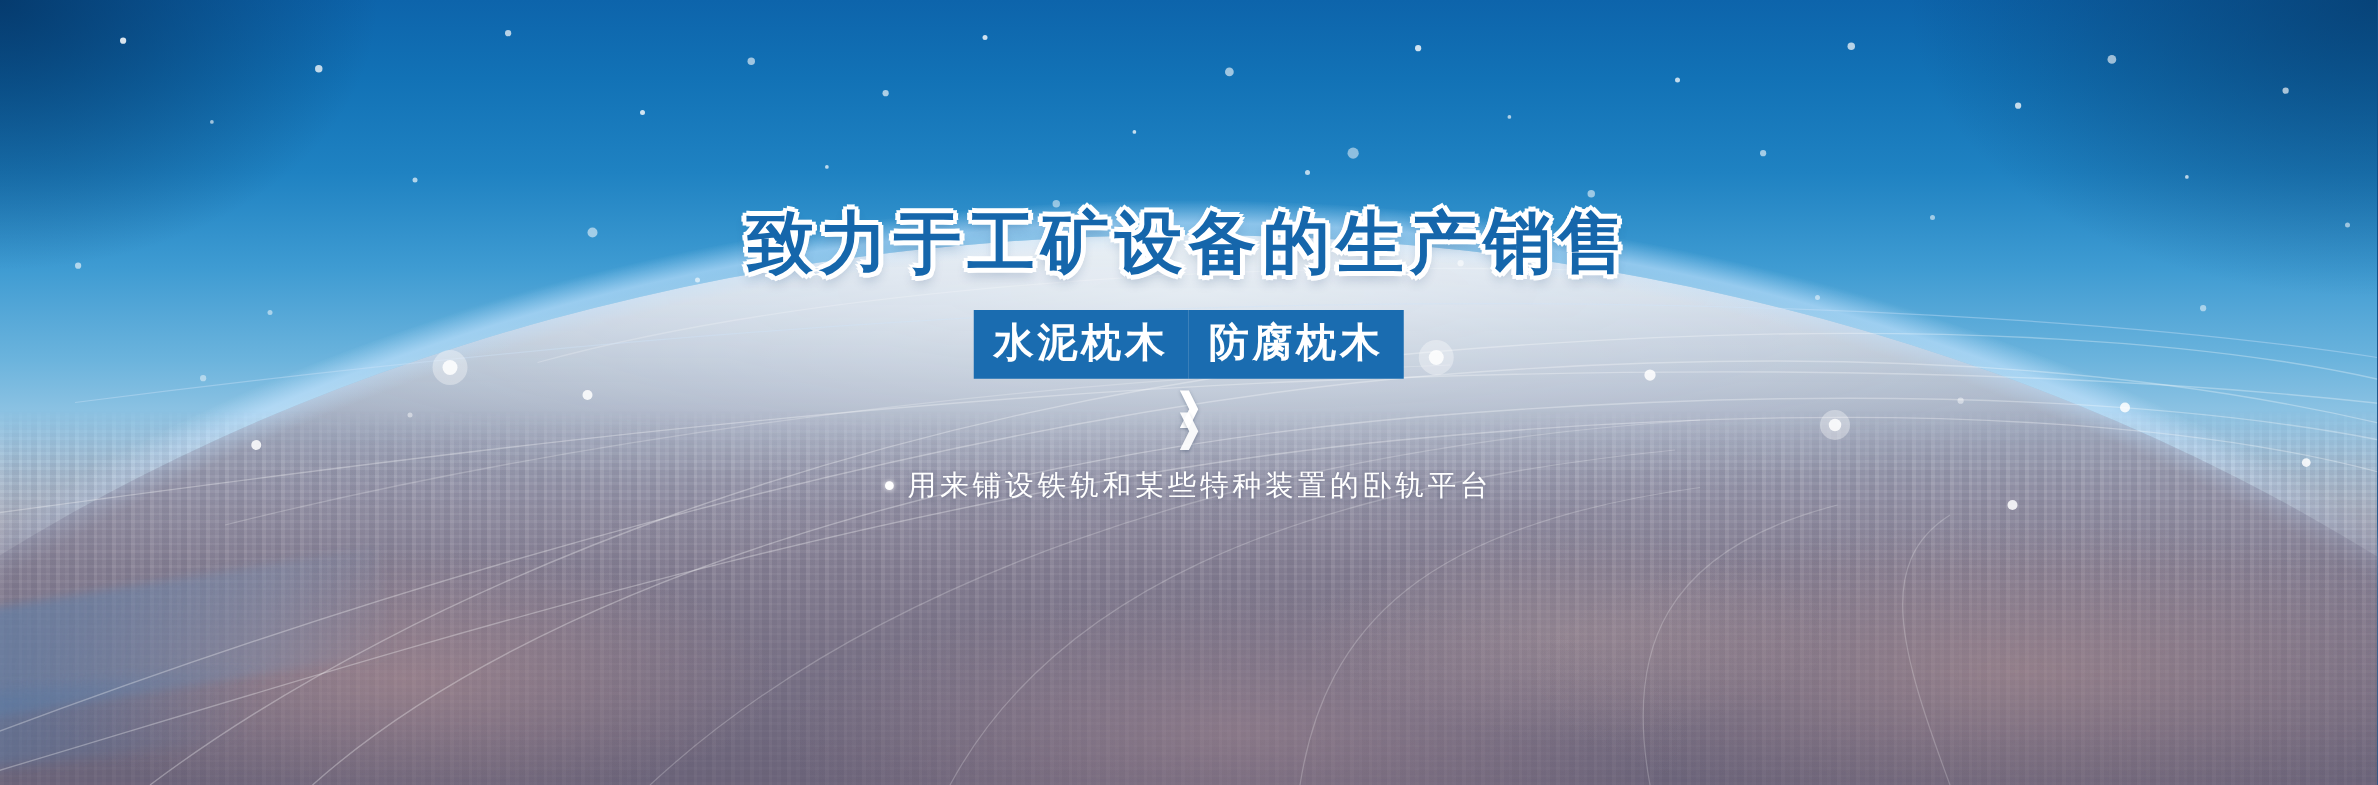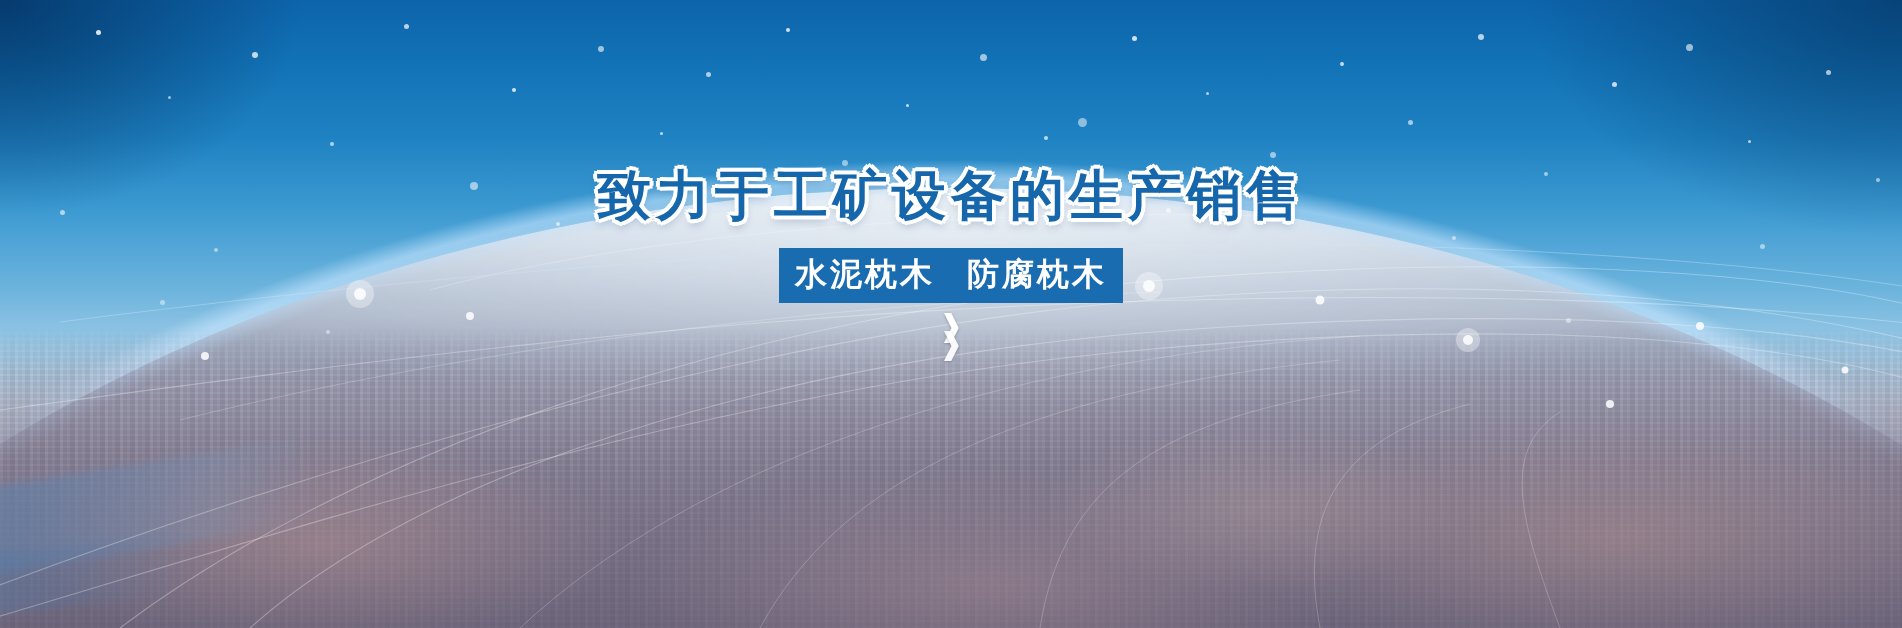--- a/index.html
+++ b/index.html
@@ -311,16 +311,20 @@
       <div class="badge primary">水泥枕木</div>
       <div class="badge primary">防腐枕木</div>
     </div>
 
     <div class="chev">
       <span>❱</span>
       <span>❱</span>
     </div>
 
     <div class="bullets">
+      <div class="bullet">
+        <i class="pt"></i>
+        <span>用来铺设铁轨和某些特种装置的卧轨平台</span>
+      </div>
     </div>
 
   </div>
 </div>
 
 </body></html>

